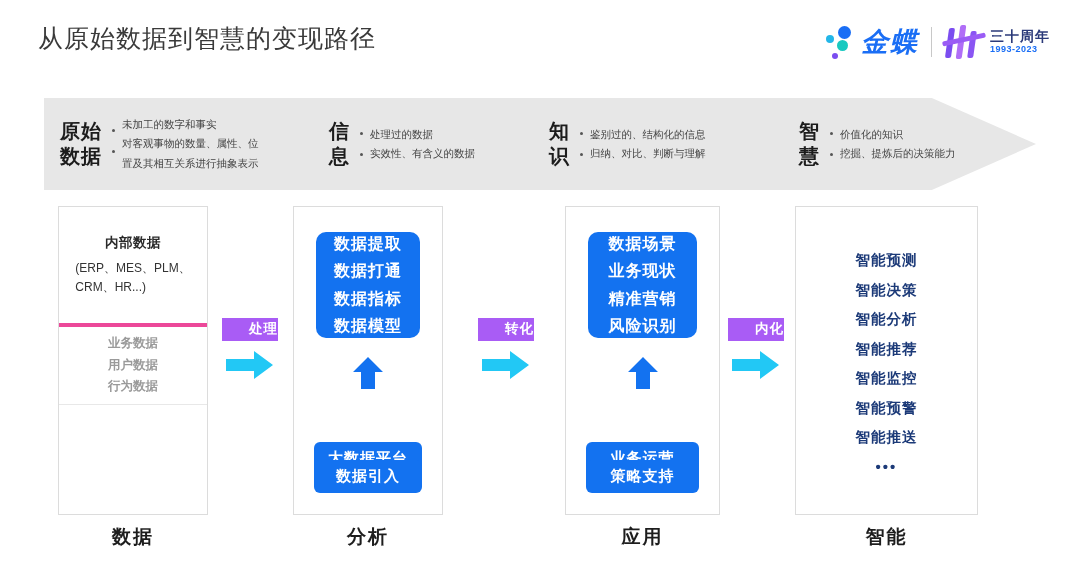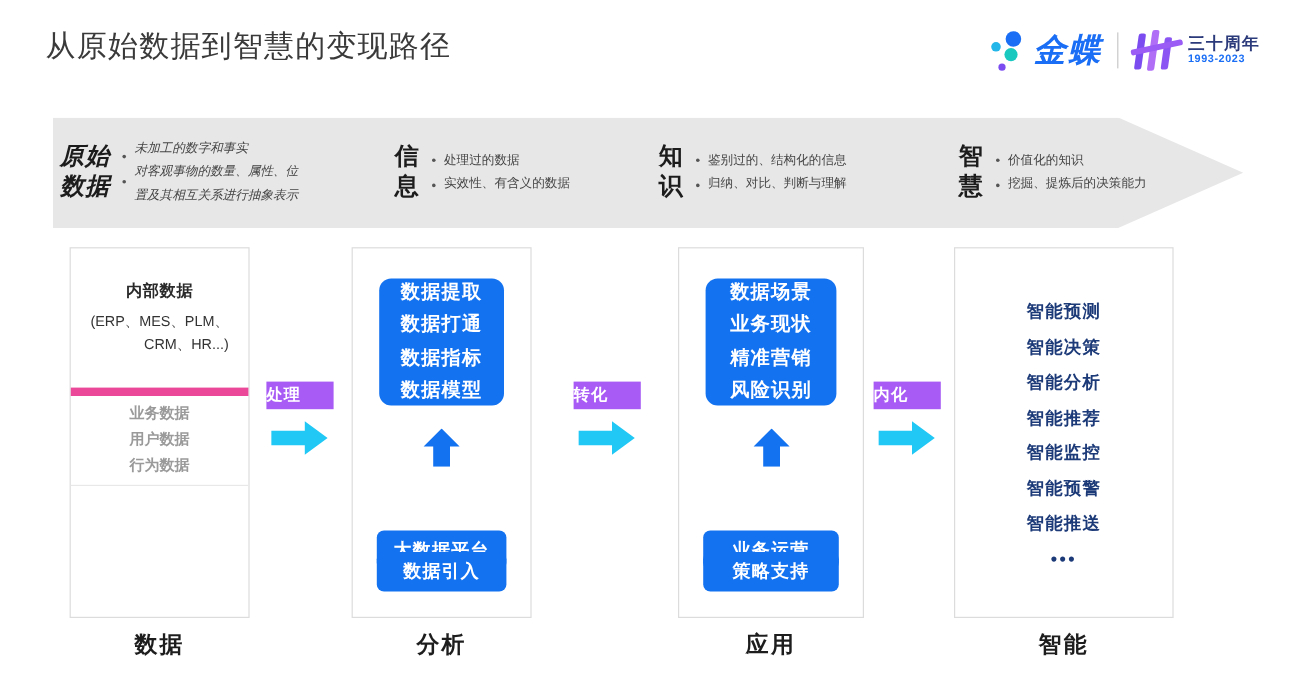--- a/index.html
+++ b/index.html
@@ -148,21 +148,21 @@
     background: #555;
     border-radius: 50%;
     margin: 9px 0;
   }
   .stage-lines {
     font-size: 10.5px;
     color: #454545;
     line-height: 1.85;
     white-space: nowrap;
   }
-  #stage-0 { left: 6px; font-style: italic; }
+  #stage-0 { left: 16px; }
   #stage-1 { left: 285px; }
   #stage-2 { left: 505px; }
   #stage-3 { left: 755px; }
   #stage-0 .stage-lines { line-height: 1.85; }
   #stage-0 .bullet-col i:first-child { margin-top: 4px; }
 
   
   .card {
     position: absolute;
     background: #ffffff;
@@ -179,24 +179,24 @@
   
   .cell {
     position: absolute;
     left: 0;
     width: 100%;
     box-sizing: border-box;
     display: flex;
     flex-direction: column;
     align-items: center;
     justify-content: center;
-    text-align: right;
+    text-align: left;
   }
   #cell-internal { top: 0; height: 116px; }
-  #cell-middle   { top: 116px; height: 82px; border-top: 7px solid #ec4899; border-bottom: 1px solid #e8e8e8; }
+  #cell-middle   { top: 116px; height: 82px; border-top: 4px solid #ec4899; border-bottom: 1px solid #e8e8e8; }
   #cell-external { top: 198px; height: 109px; }
   .cell-title {
     font-size: 13.5px;
     font-weight: bold;
     color: #2a2a2a;
     margin-bottom: 7px;
     letter-spacing: .5px;
   }
   .cell-sub {
     font-size: 12px;
@@ -281,21 +281,21 @@
     color: #1c3a78;
     letter-spacing: 2px;
     margin-top: -2px;
   }
 
   
   .connector {
     position: absolute;
     top: 318px;
     width: 56px;
-    text-align: left;
+    text-align: right;
   }
   #conn-0 { left: 222px; }
   #conn-1 { left: 478px; }
   #conn-2 { left: 728px; }
   .conn-label {
     display: block;
     background: #a95cf5;
     color: #ffffff;
     font-size: 13.5px;
     font-weight: bold;

